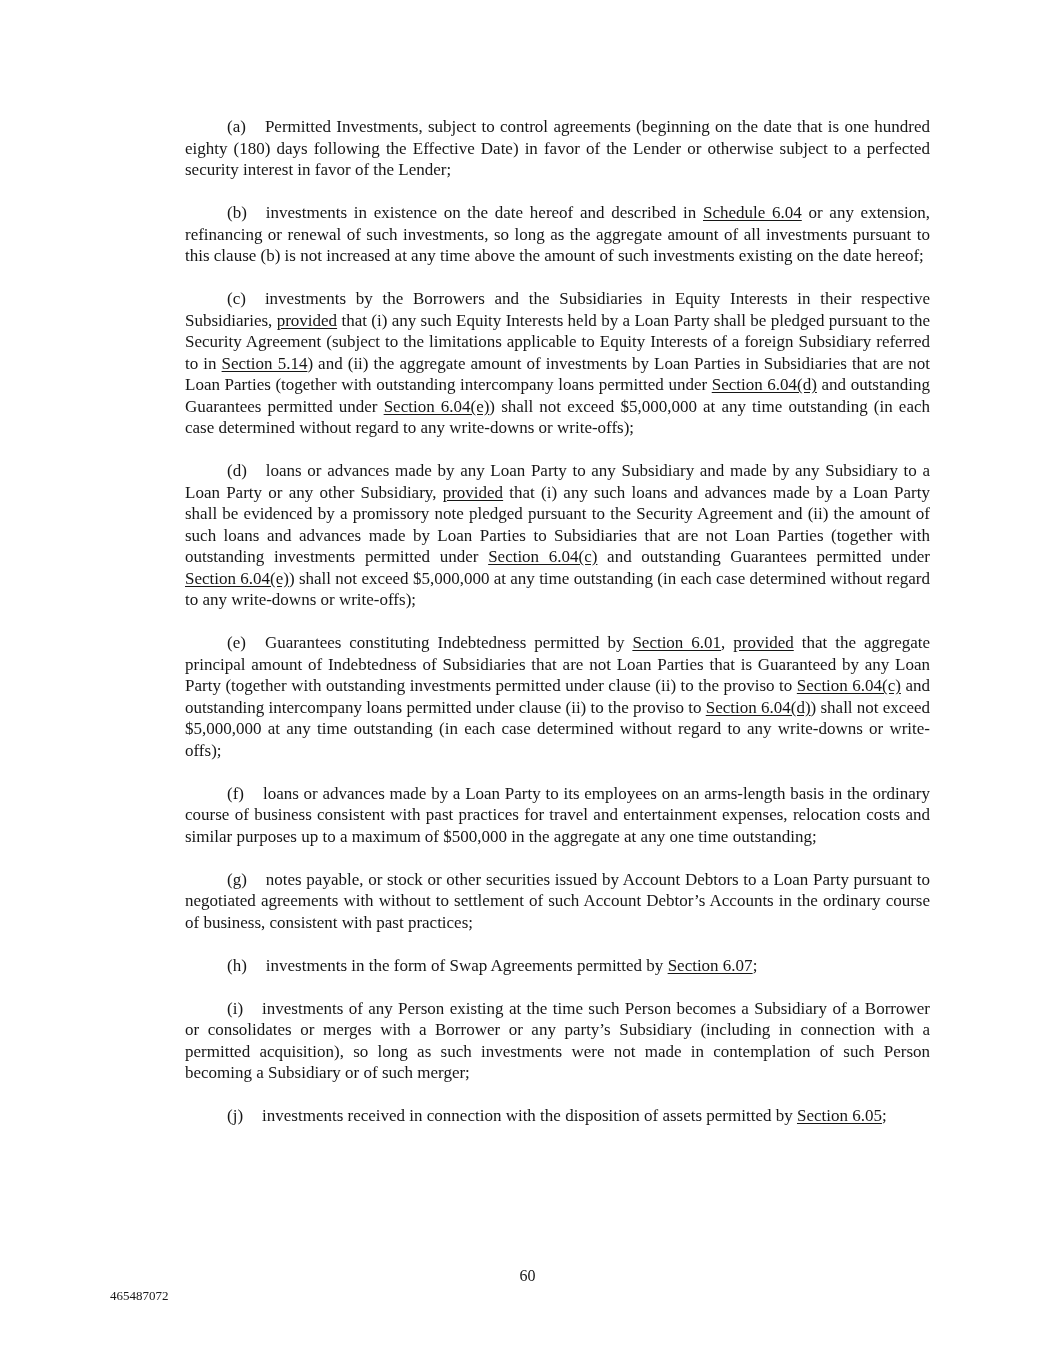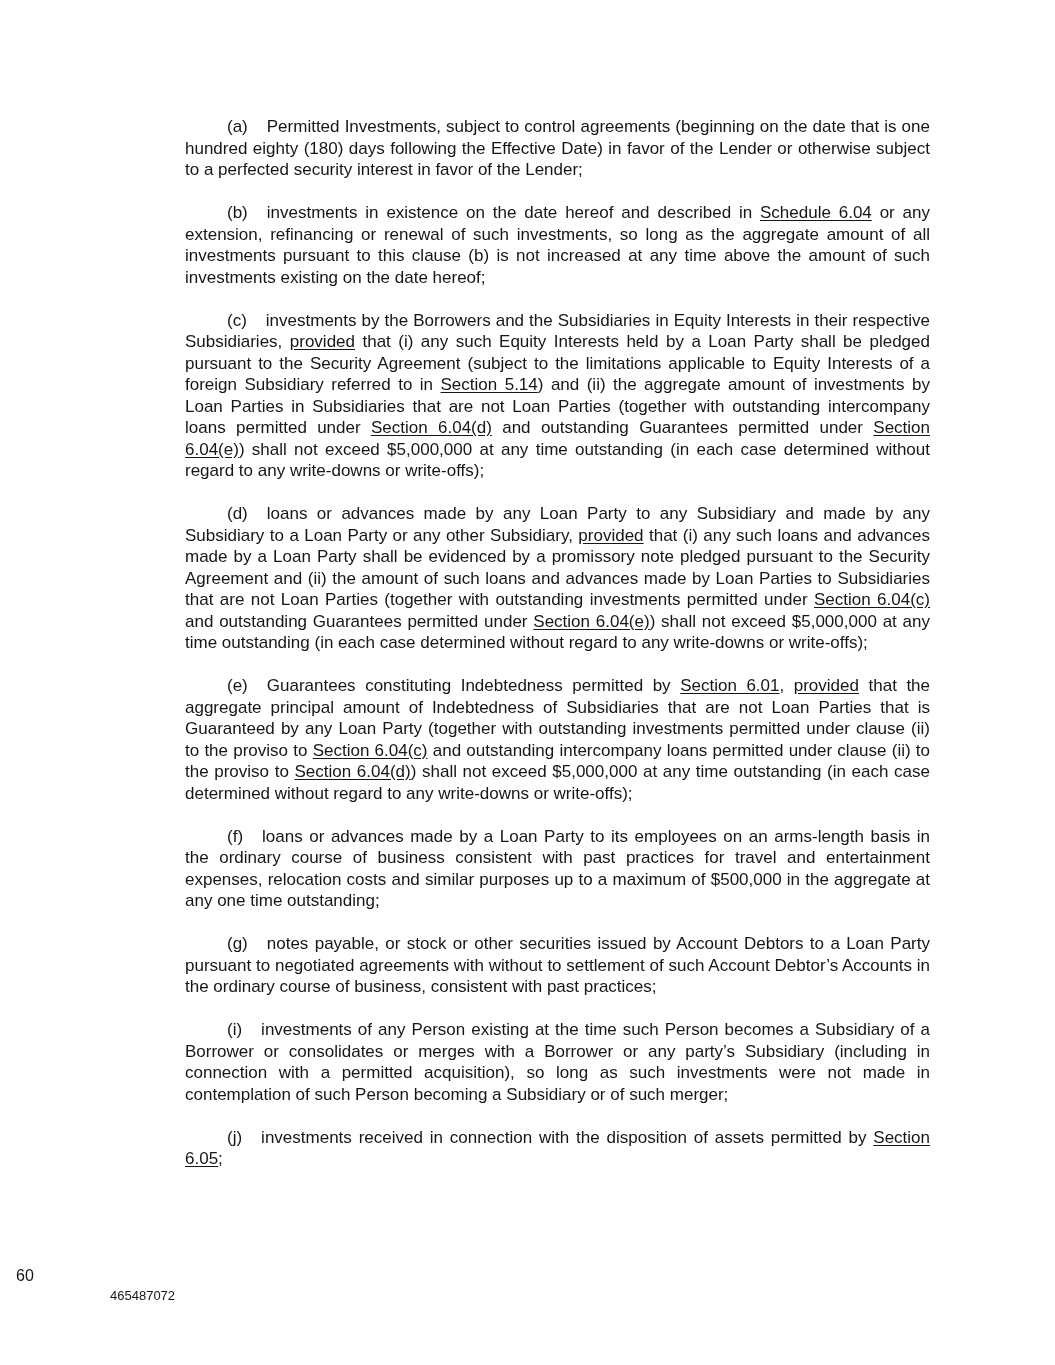--- a/index.html
+++ b/index.html
@@ -6,21 +6,21 @@
     margin: 0;
     padding: 0;
     background: #ffffff;
   }
   .page {
     position: relative;
     width: 1055px;
     height: 1365px;
     background: #ffffff;
     overflow: hidden;
-    font-family: Liberation Sans, sans-serif;
+    font-family: Liberation Serif, serif;
     color: #161616;
   }
   .doc-body {
     position: absolute;
     left: 185px;
     top: 116px;
     width: 745px;
     font-size: 17px;
     line-height: 21.5px;
     text-align: justify;
@@ -33,24 +33,24 @@
   .ptab {
     display: inline-block;
     width: 19px;
   }
   .u {
     text-decoration: underline;
     text-underline-offset: 2px;
   }
   .page-number {
     position: absolute;
-    left: 16px;
+    left: 0;
     right: 0;
     top: 1266px;
-    text-align: left;
+    text-align: center;
     font-size: 16px;
     line-height: 20px;
   }
   .footer-id {
     position: absolute;
     left: 110px;
     top: 1288px;
     font-size: 13px;
     line-height: 16px;
   }
@@ -68,20 +68,21 @@
   <p class="para"><span class="plabel">(c)</span><span class="ptab"></span><span class="ptext"><span>investments by the Borrowers and the Subsidiaries in Equity Interests in their respective Subsidiaries, </span><span class="u">provided</span><span> that (i) any such Equity Interests held by a Loan Party shall be pledged pursuant to the Security Agreement (subject to the limitations applicable to Equity Interests of a foreign Subsidiary referred to in </span><span class="u">Section 5.14</span><span>) and (ii) the aggregate amount of investments by Loan Parties in Subsidiaries that are not Loan Parties (together with outstanding intercompany loans permitted under </span><span class="u">Section 6.04(d)</span><span> and outstanding Guarantees permitted under </span><span class="u">Section 6.04(e)</span><span>) shall not exceed $5,000,000 at any time outstanding (in each case determined without regard to any write-downs or write-offs);</span></span></p>
 
   <p class="para"><span class="plabel">(d)</span><span class="ptab"></span><span class="ptext"><span>loans or advances made by any Loan Party to any Subsidiary and made by any Subsidiary to a Loan Party or any other Subsidiary, </span><span class="u">provided</span><span> that (i) any such loans and advances made by a Loan Party shall be evidenced by a promissory note pledged pursuant to the Security Agreement and (ii) the amount of such loans and advances made by Loan Parties to Subsidiaries that are not Loan Parties (together with outstanding investments permitted under </span><span class="u">Section 6.04(c)</span><span> and outstanding Guarantees permitted under </span><span class="u">Section 6.04(e)</span><span>) shall not exceed $5,000,000 at any time outstanding (in each case determined without regard to any write-downs or write-offs);</span></span></p>
 
   <p class="para"><span class="plabel">(e)</span><span class="ptab"></span><span class="ptext"><span>Guarantees constituting Indebtedness permitted by </span><span class="u">Section 6.01</span><span>, </span><span class="u">provided</span><span> that the aggregate principal amount of Indebtedness of Subsidiaries that are not Loan Parties that is Guaranteed by any Loan Party (together with outstanding investments permitted under clause (ii) to the proviso to </span><span class="u">Section 6.04(c)</span><span> and outstanding intercompany loans permitted under clause (ii) to the proviso to </span><span class="u">Section 6.04(d)</span><span>) shall not exceed $5,000,000 at any time outstanding (in each case determined without regard to any write-downs or write-offs);</span></span></p>
 
   <p class="para"><span class="plabel">(f)</span><span class="ptab"></span><span class="ptext"><span>loans or advances made by a Loan Party to its employees on an arms-length basis in the ordinary course of business consistent with past practices for travel and entertainment expenses, relocation costs and similar purposes up to a maximum of $500,000 in the aggregate at any one time outstanding;</span></span></p>
 
   <p class="para"><span class="plabel">(g)</span><span class="ptab"></span><span class="ptext"><span>notes payable, or stock or other securities issued by Account Debtors to a Loan Party pursuant to negotiated agreements with without to settlement of such Account Debtor’s Accounts in the ordinary course of business, consistent with past practices;</span></span></p>
 
+  <p class="para"><span class="plabel">(h)</span><span class="ptab"></span><span class="ptext"><span>investments in the form of Swap Agreements permitted by </span><span class="u">Section 6.07</span><span>;</span></span></p>
 
   <p class="para"><span class="plabel">(i)</span><span class="ptab"></span><span class="ptext"><span>investments of any Person existing at the time such Person becomes a Subsidiary of a Borrower or consolidates or merges with a Borrower or any party’s Subsidiary (including in connection with a permitted acquisition), so long as such investments were not made in contemplation of such Person becoming a Subsidiary or of such merger;</span></span></p>
 
   <p class="para"><span class="plabel">(j)</span><span class="ptab"></span><span class="ptext"><span>investments received in connection with the disposition of assets permitted by </span><span class="u">Section 6.05</span><span>;</span></span></p>
 </main>
 
   <div class="page-number">60</div>
 
   <div class="footer-id">465487072</div>
 

